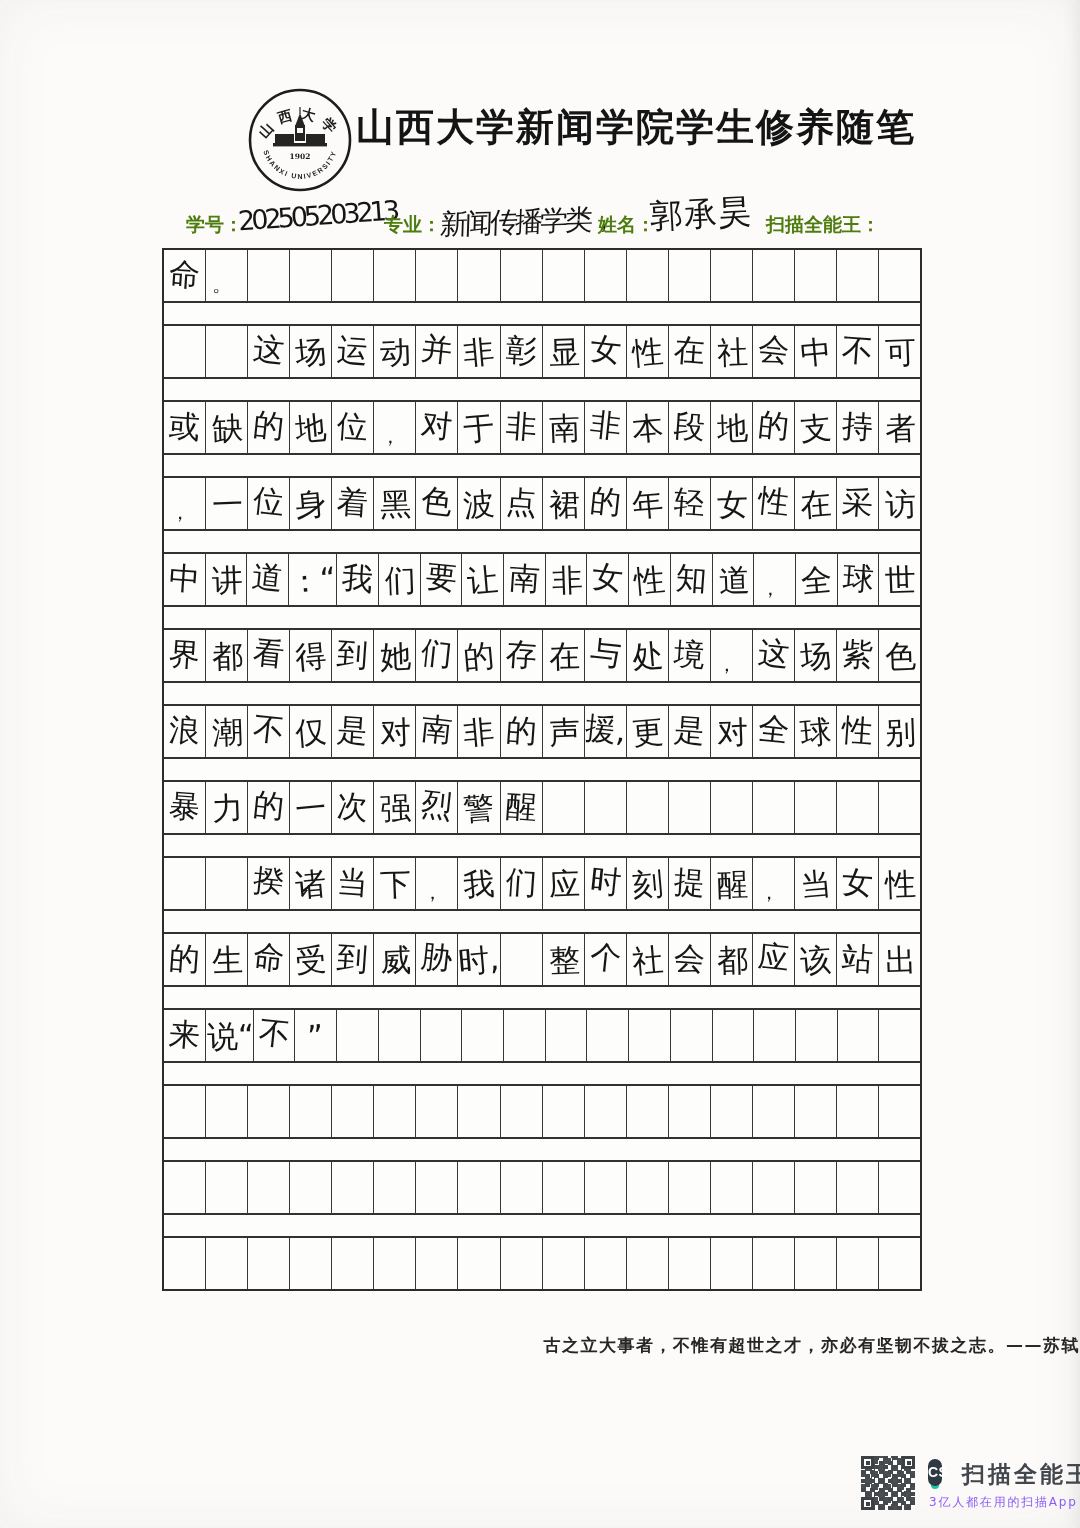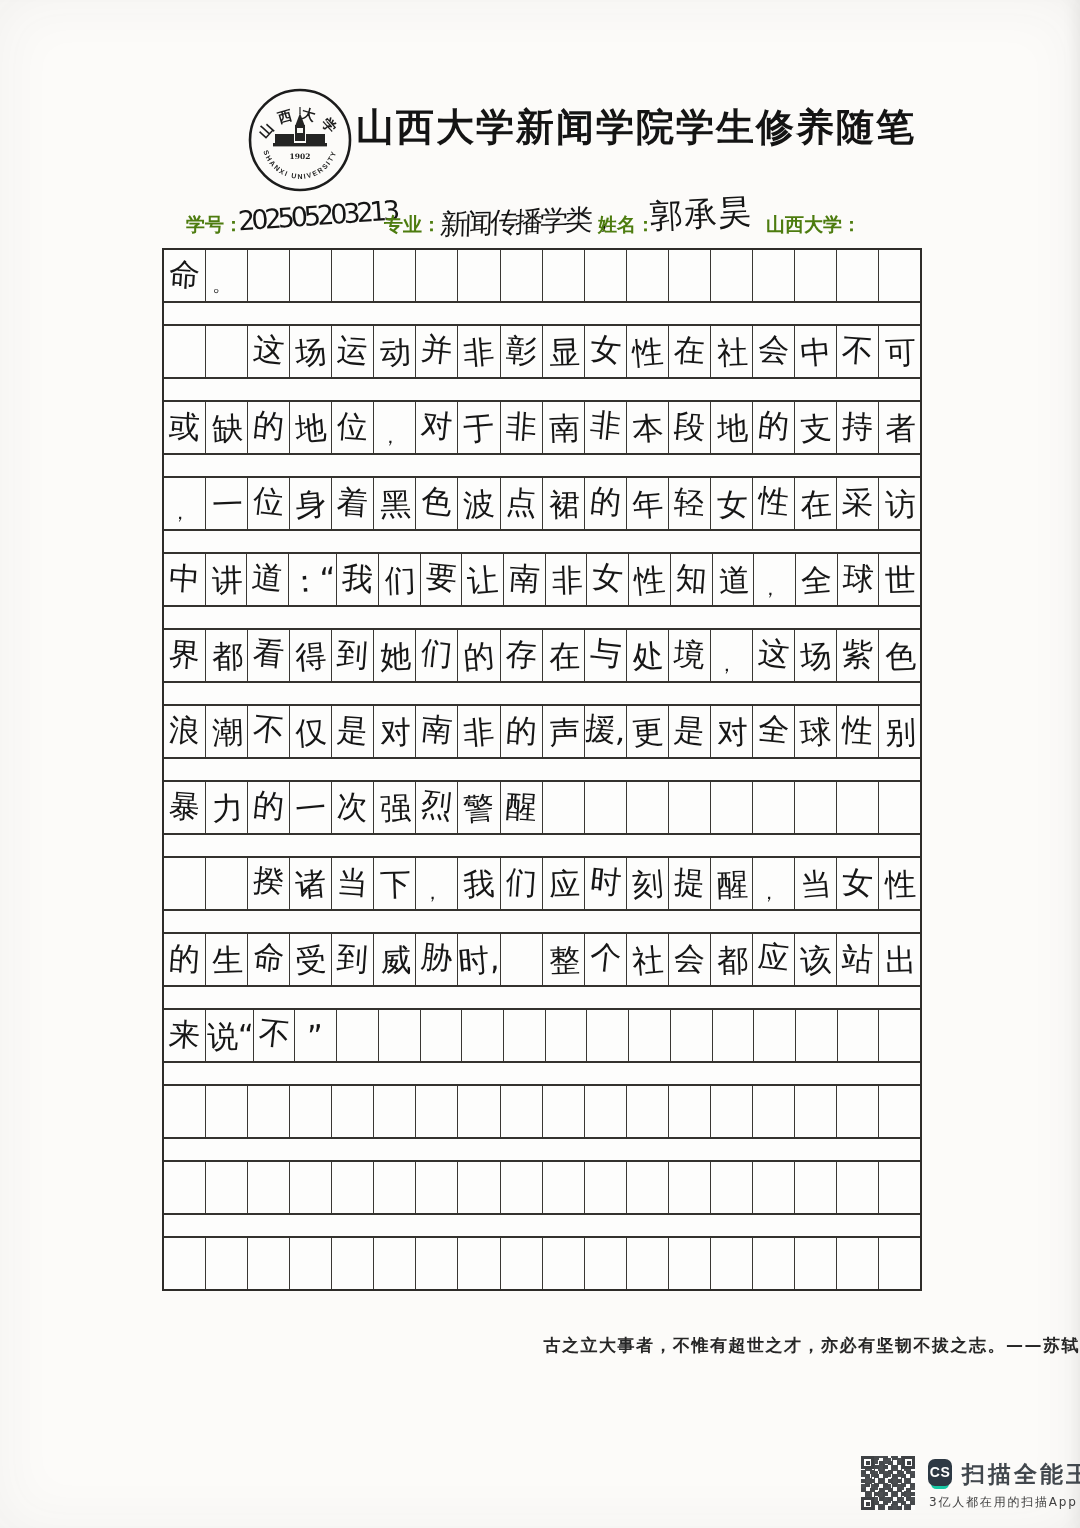--- a/index.html
+++ b/index.html
@@ -70,35 +70,35 @@
     position:absolute;left:861px;top:1456px;width:54px;height:54px;
     background:
       repeating-conic-gradient(#33363a 0% 25%, transparent 0% 50%) 0 0/9px 9px,
       repeating-conic-gradient(#3a3d41 0% 25%, transparent 0% 50%) 4px 2px/13px 13px,
       #fff;
     opacity:.9;
   }
   .qr i{position:absolute;width:13px;height:13px;border:3px solid #2a2d31;background:#fff;box-sizing:border-box;}
   .qr i::before{content:"";position:absolute;inset:1.5px;background:#2a2d31;}
   .qr i.f1{left:0;top:0;} .qr i.f2{right:0;top:0;} .qr i.f3{left:0;bottom:0;}
-  .cs-badge{position:absolute;left:928px;top:1459px;width:24px;height:27px;}
+  .cs-badge{position:absolute;left:928px;top:1459px;width:14px;height:27px;}
   .cs-badge .plate{
     position:absolute;inset:0;border-radius:7px;
     color:#fff;font-weight:700;font-size:14px;line-height:26px;text-align:center;
     font-family:"Liberation Sans",sans-serif;letter-spacing:.5px;z-index:1;
   }
   .cs-badge .accent{position:absolute;left:3px;right:3px;bottom:-3px;height:7px;border-radius:2px 2px 6px 6px;z-index:0;}
   .cs-name{
     position:absolute;left:962px;top:1459px;
     font-size:23px;font-weight:700;letter-spacing:3px;color:#41474d;
     font-family:"DejaVu Sans","Liberation Sans",sans-serif;white-space:nowrap;
   }
   .cs-tagline{
     position:absolute;left:929px;top:1494px;
-    font-size:12px;letter-spacing:1.8px;color:#404040;white-space:nowrap;
+    font-size:12px;letter-spacing:1.8px;color:#8b5cf6;white-space:nowrap;
     font-family:"DejaVu Sans","Liberation Sans",sans-serif;
   }
 </style>
 </head>
 <body>
 
 <div class="page">
 
   <svg class="seal" viewBox="-54 -54 108 108">
     <circle cx="0" cy="0" r="50" fill="none" stroke="#1c1c1c" stroke-width="2.6"></circle>
@@ -128,21 +128,21 @@
 
   <div class="label" style="left:186px;top:212px;">学号：</div>
   <div class="hand-field hand-id">202505203213</div>
 
   <div class="label" style="left:384px;top:212px;">专业：</div>
   <div class="hand-field hand-major">新闻传播学类，</div>
 
   <div class="label" style="left:598px;top:212px;">姓名：</div>
   <div class="hand-field hand-name">郭承昊</div>
 
-  <div class="label" style="left:766px;top:212px;">山西大学：</div>
+  <div class="label" style="left:766px;top:212px;">扫描全能王：</div>
 
   <div class="grid">
       <div class="cell-row">
         <div class="cell"><span class="hw">命</span></div>
         <div class="cell"><span class="hw punct">。</span></div>
         <div class="cell"></div>
         <div class="cell"></div>
         <div class="cell"></div>
         <div class="cell"></div>
         <div class="cell"></div>

